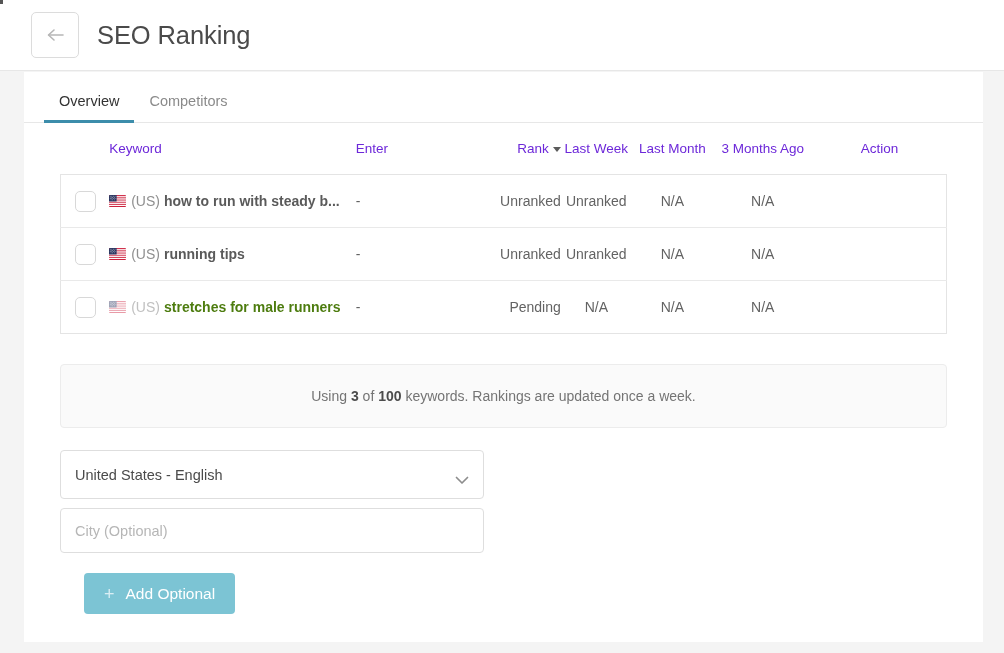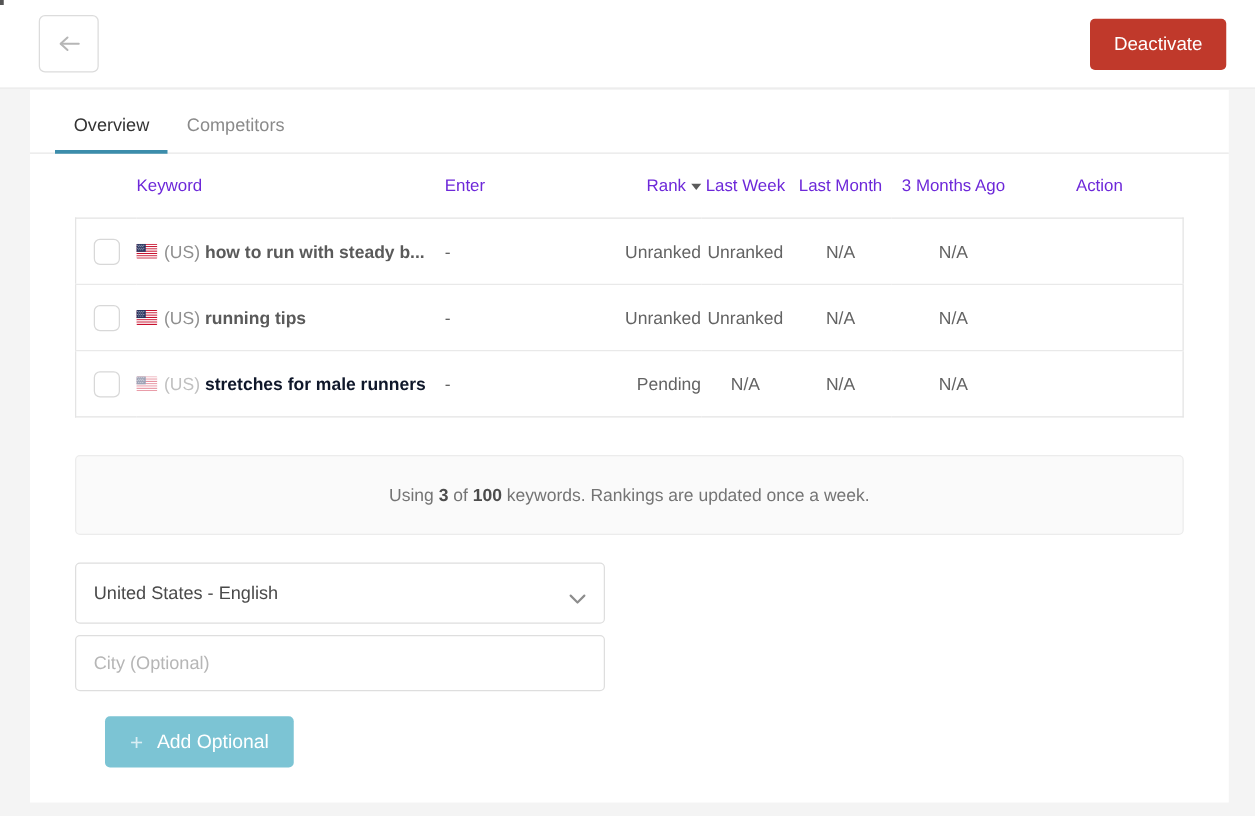--- a/index.html
+++ b/index.html
@@ -153,21 +153,21 @@
   td.c-check { text-align: center; }
   td.c-keyword { text-align: left; }
   td.c-page { text-align: left; color: #8a8a8a; }
   td.c-rank { text-align: right; }
   td.c-lastweek { text-align: center; }
   td.c-lastmonth { text-align: center; }
   td.c-threemonths { text-align: center; }
   td.c-action { text-align: center; }
 
   tr.pending td { color: #b4b4b4; }
-  tr.pending .kw-text { color: #0f172a; }
+  tr.pending .kw-text { color: #4d7c0f; }
   tr.pending .kw-locale { color: #c0c0c0; }
   tr.pending .flag { opacity: 0.45; }
 
   .row-check {
     display: inline-block;
     width: 21px; height: 21px;
     border: 1px solid #d8d8d8;
     border-radius: 5px;
     background: #fff;
     cursor: pointer;
@@ -302,22 +302,22 @@
 
     <div class="back-btn">
       <span>
         <svg width="19" height="14" viewBox="0 0 19 14" fill="none">
           <path d="M8 2 L2.5 7 L8 12" stroke="#b6b6b6" stroke-width="1.6" fill="none" stroke-linecap="round" stroke-linejoin="round"></path>
           <path d="M2.8 7 H17" stroke="#b6b6b6" stroke-width="1.6" stroke-linecap="round"></path>
         </svg>
       </span>
     </div>
 
-
-    <button class="deactivate-btn">Deactivate</button>
+    <div class="page-title">SEO Ranking</div>
+
   </div>
 
   <div class="card">
 
     
     <div class="tabs">
       <button class="tab active">Overview</button>
       <button class="tab">Competitors</button>
     </div>
 

